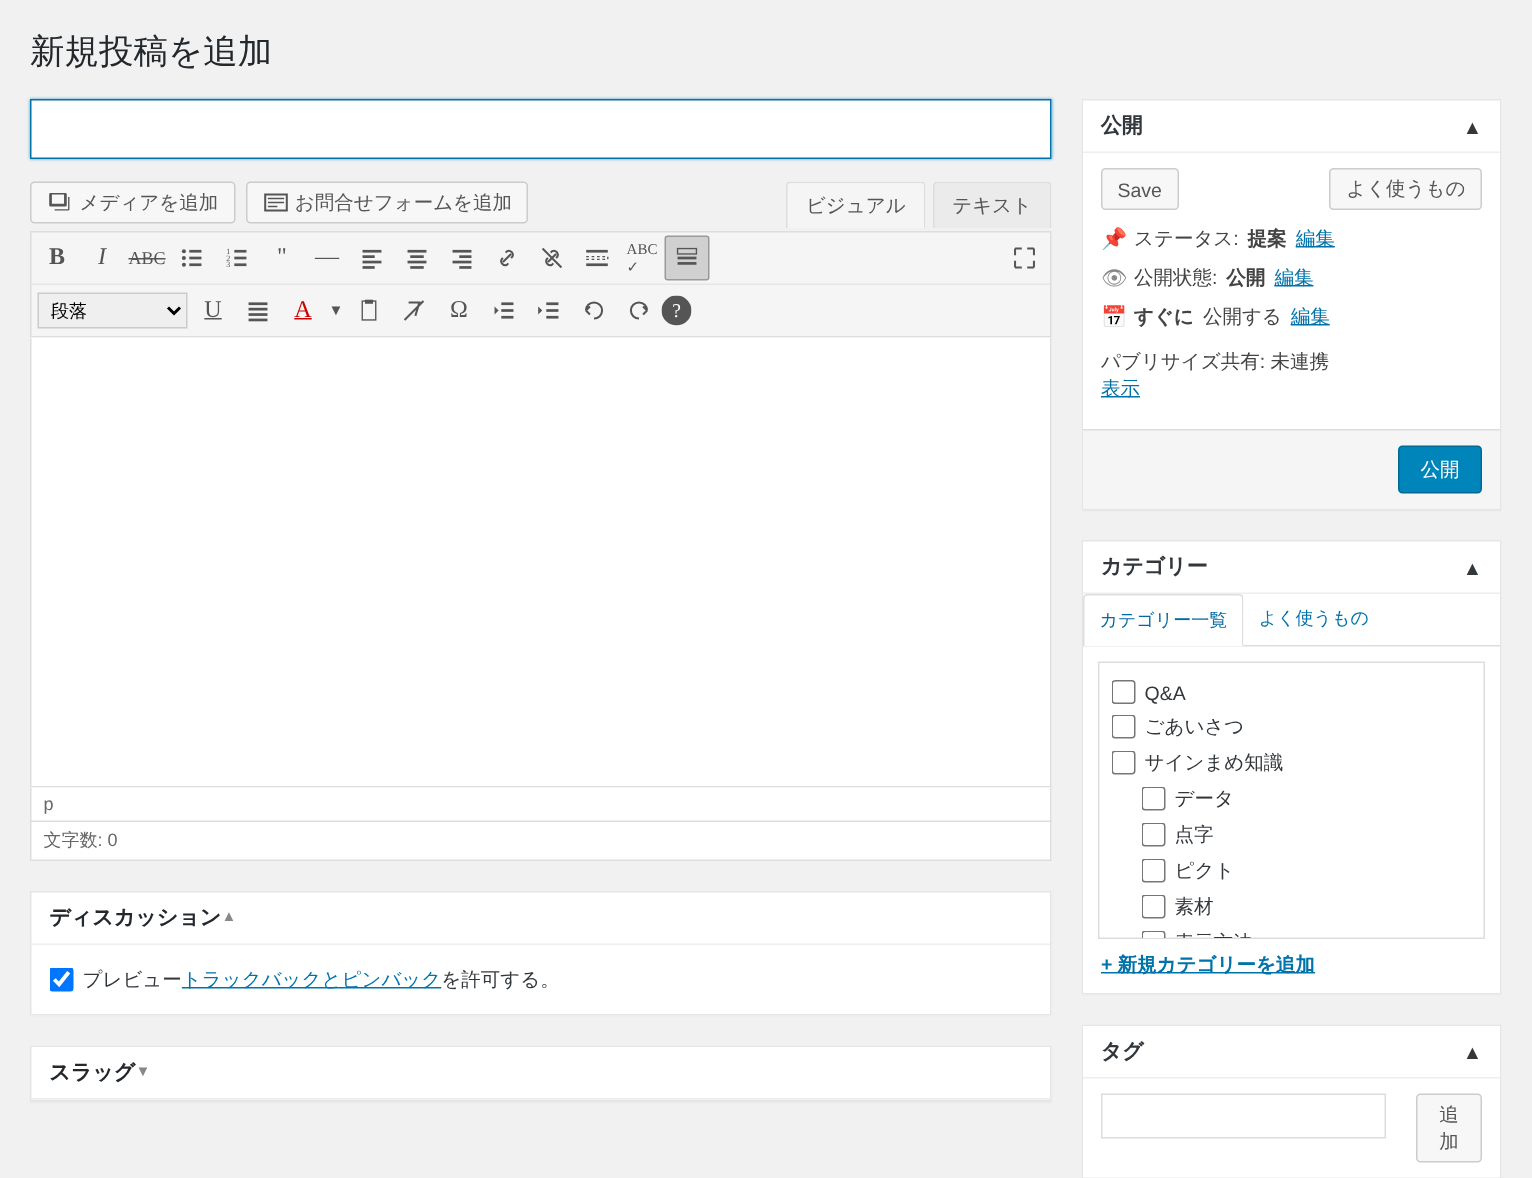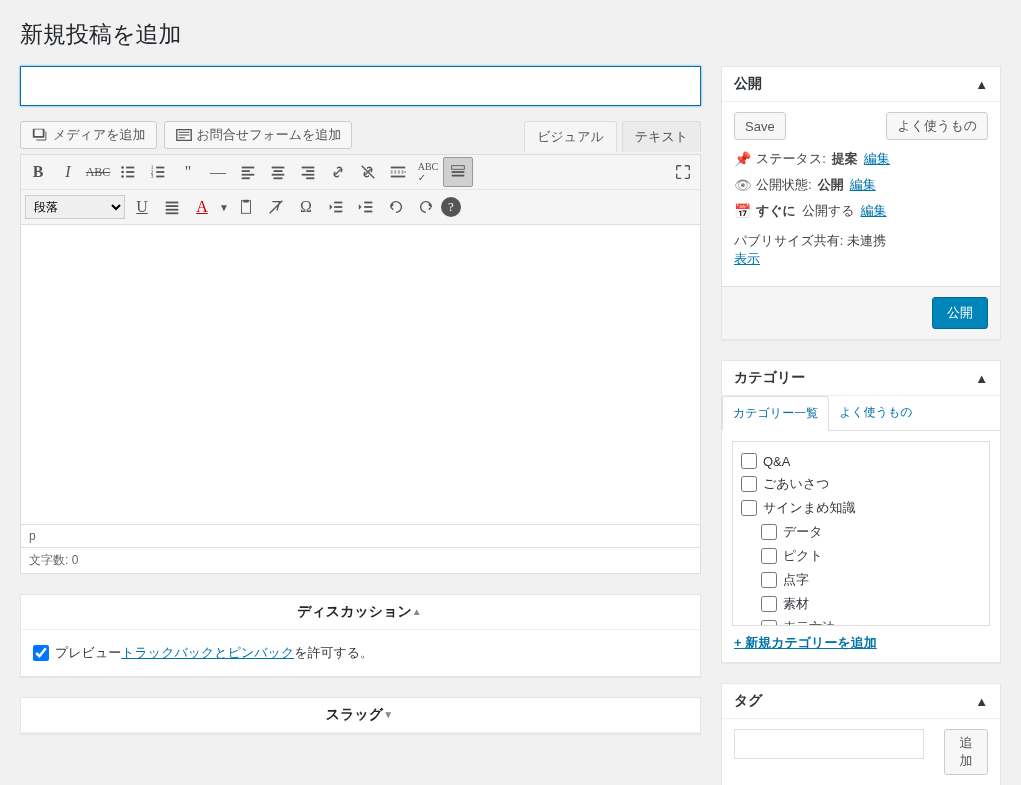--- a/index.html
+++ b/index.html
@@ -20,21 +20,21 @@
 .toolbar-row{display:flex;align-items:center;padding:2px;border-bottom:1px solid #e5e5e5;gap:0;flex-wrap:wrap}
 .toolbar-row:last-child{border-bottom:none}
 .tbtn{width:30px;height:30px;display:inline-flex;align-items:center;justify-content:center;cursor:pointer;border:1px solid transparent;color:#555;font-size:16px;font-family:serif}
 .tbtn.active{background:#d0d0d0;border-color:#999;border-radius:2px}
 .format-select{height:24px;border:1px solid #ccc;font-size:12px;padding:0 4px;margin:2px;width:100px}
 .spacer{flex:1}
 .content-area{background:#fff;border:1px solid #ddd;border-top:none;height:300px}
 .status-bar{background:#fff;border:1px solid #ddd;border-top:none;padding:4px 8px;font-size:12px;color:#666}
 .word-count{background:#fff;border:1px solid #ddd;border-top:none;padding:4px 8px;font-size:12px;color:#666}
 .postbox{background:#fff;border:1px solid #e5e5e5;box-shadow:0 1px 1px rgba(0,0,0,.04);margin-bottom:20px;margin-top:20px}
-.postbox-header{padding:8px 12px;border-bottom:1px solid #eee;display:flex;align-items:center;justify-content:center}
+.postbox-header{padding:8px 12px;border-bottom:1px solid #eee;display:flex;align-items:center;justify-content:flex-start}
 .postbox-header h2{font-size:14px;font-weight:600;color:#23282d}
 .postbox-header .toggle{width:12px;height:12px;color:#888;font-size:10px}
 .postbox-body{padding:10px 12px}
 .chk-row{display:flex;align-items:center;gap:6px;margin:4px 0;font-size:13px}
 .chk-row input[type=checkbox]{width:16px;height:16px;margin:0}
 a.link{color:#0073aa;text-decoration:underline;cursor:pointer}
 .side-box{background:#fff;border:1px solid #e5e5e5;box-shadow:0 1px 1px rgba(0,0,0,.04);margin-bottom:20px}
 .side-header{padding:8px 12px;border-bottom:1px solid #eee;display:flex;align-items:center;justify-content:space-between}
 .side-header h2{font-size:14px;font-weight:600}
 .side-body{padding:10px 12px}
@@ -320,25 +320,25 @@
             <label class="cat-item">
                 <input type="checkbox" style="">
                 <span>サインまめ知識</span>
               </label>
             <label class="cat-item cat-sub">
                 <input type="checkbox" style="">
                 <span>データ</span>
               </label>
             <label class="cat-item cat-sub">
                 <input type="checkbox" style="">
+                <span>点字</span>
+              </label>
+            <label class="cat-item cat-sub">
+                <input type="checkbox" style="">
                 <span>ピクト</span>
-              </label>
-            <label class="cat-item cat-sub">
-                <input type="checkbox" style="">
-                <span>点字</span>
               </label>
             <label class="cat-item cat-sub">
                 <input type="checkbox" style="">
                 <span>素材</span>
               </label>
             <label class="cat-item cat-sub">
                 <input type="checkbox" style="">
                 <span>表示方法</span>
               </label>
           </div>

